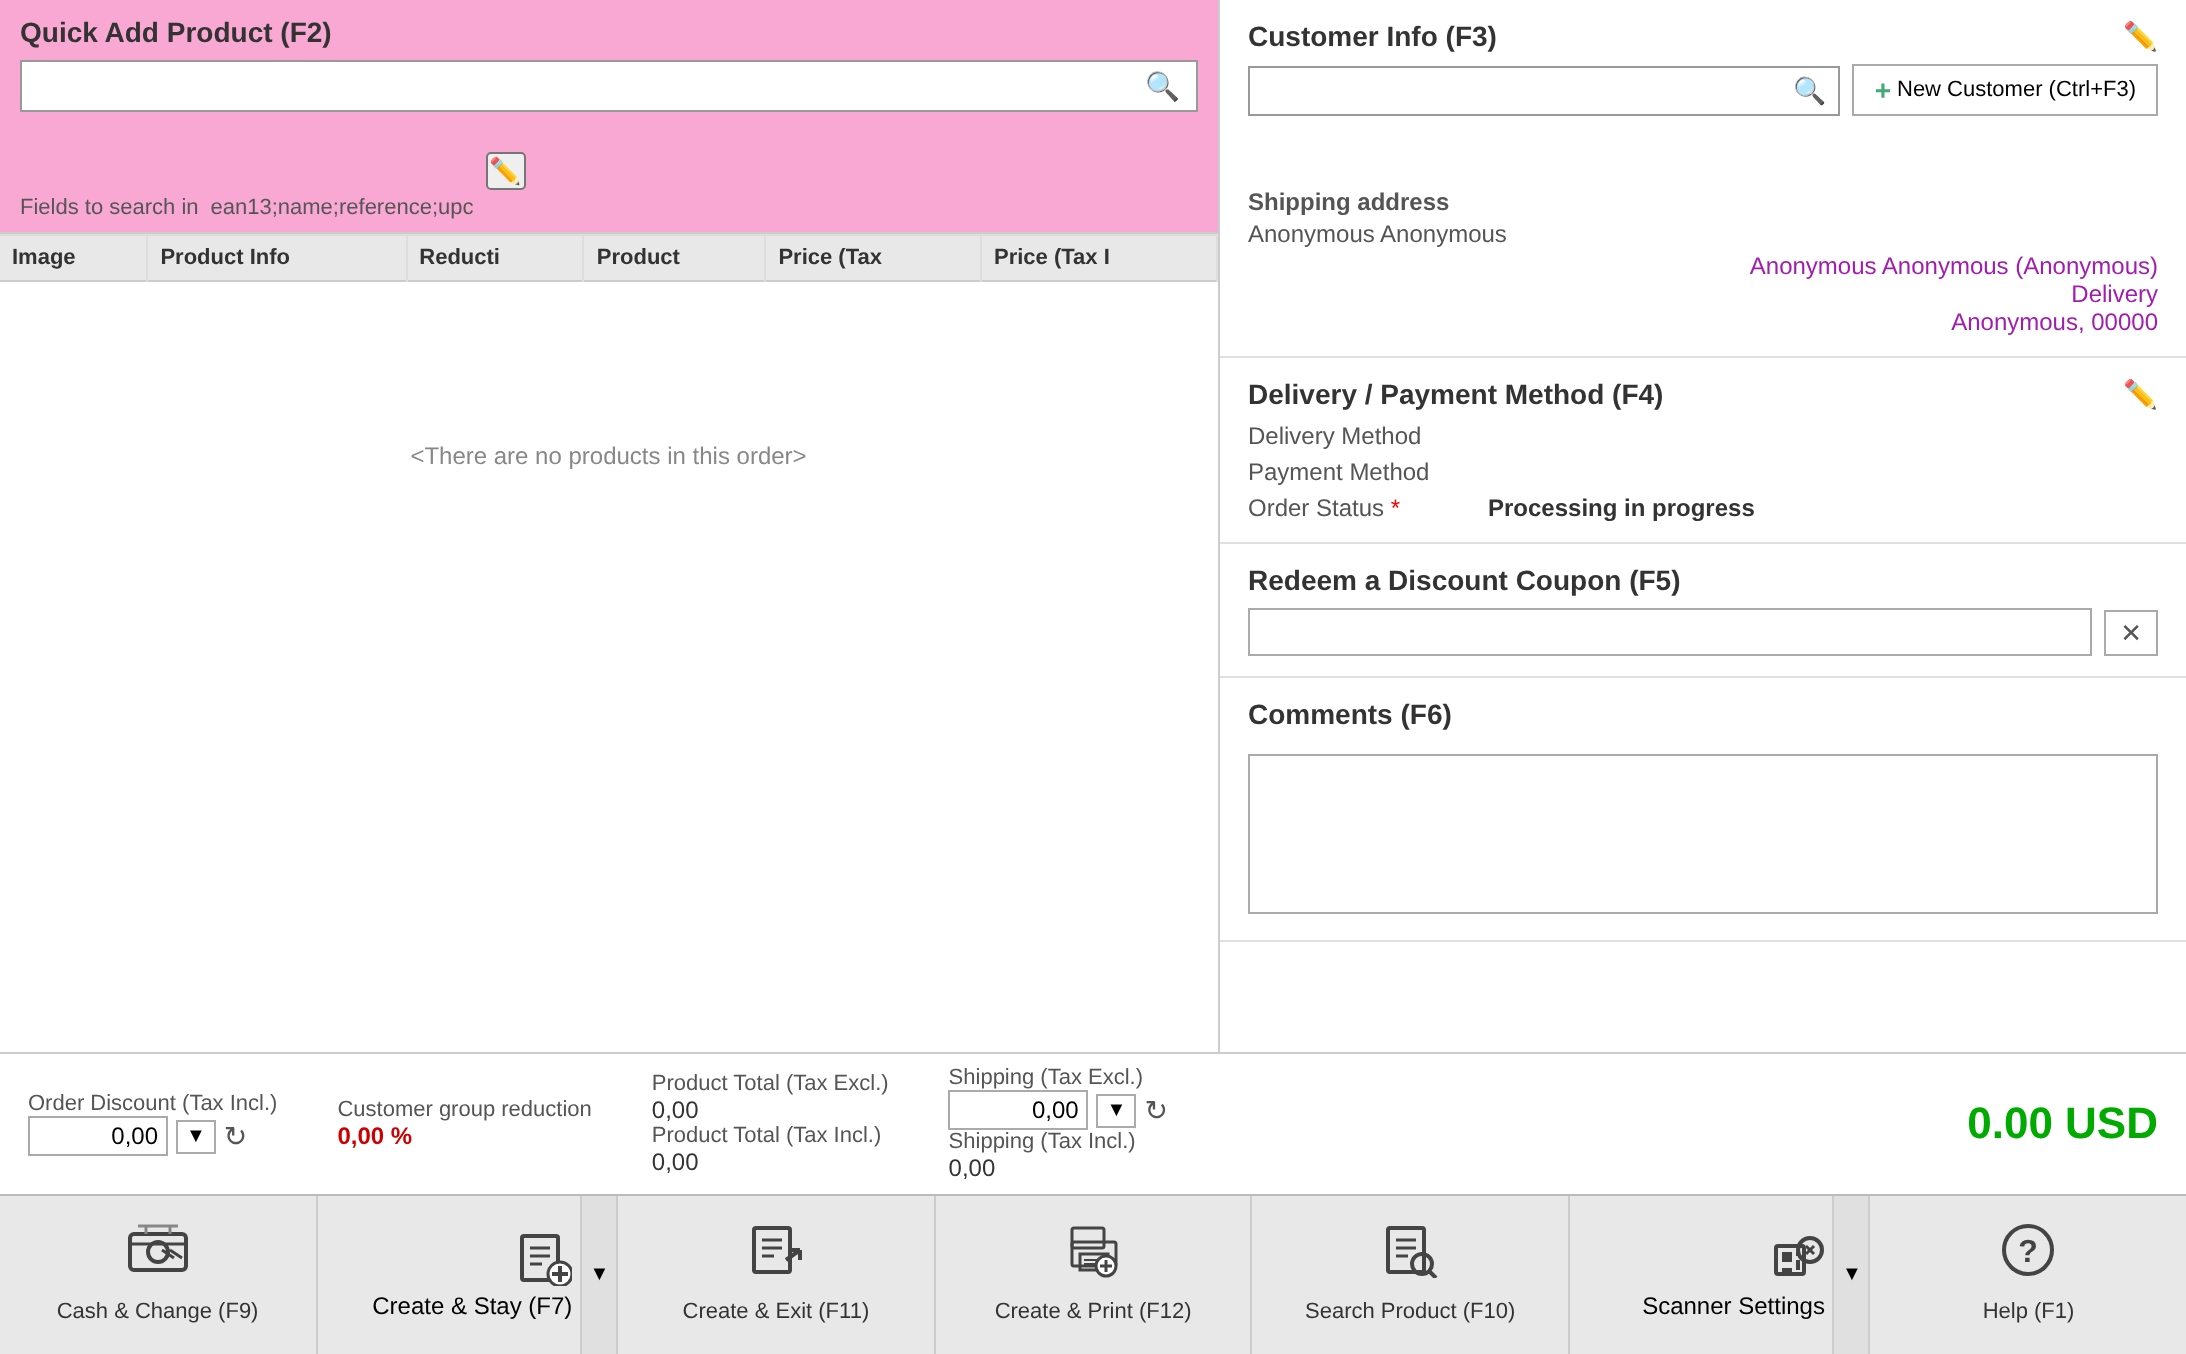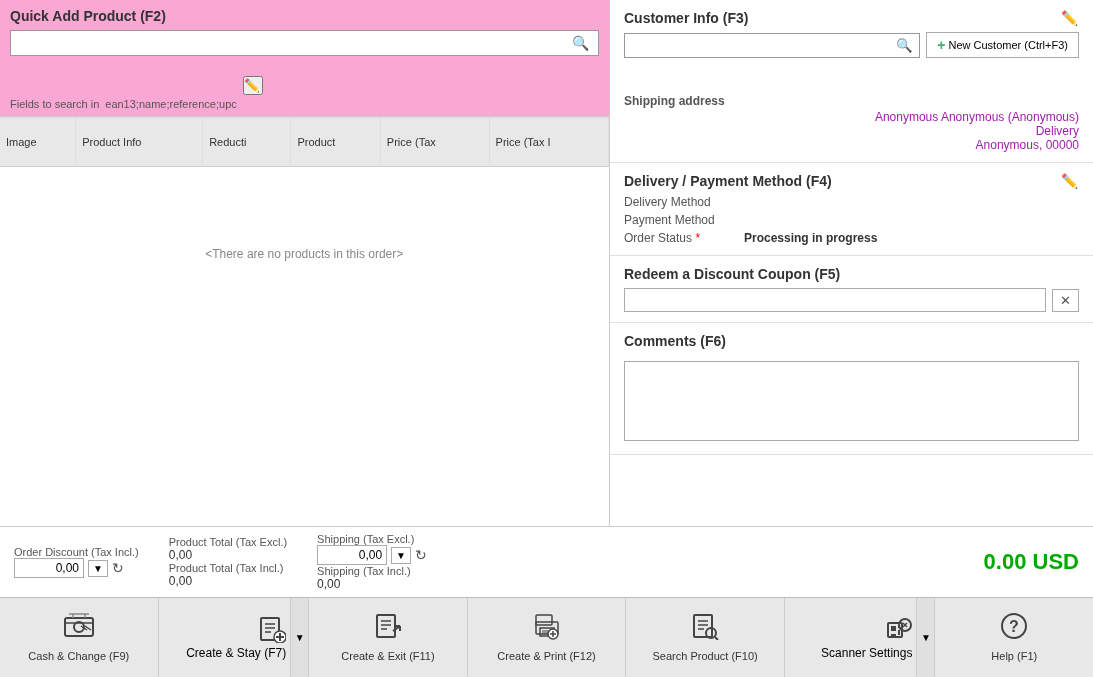--- a/index.html
+++ b/index.html
@@ -12,21 +12,21 @@
     .left-panel-header { padding: 8px 10px 6px; border-bottom: 1px solid #ccc; background: #f9a8d4; }
     .left-panel-header h2 { font-size: 14px; font-weight: bold; color: #333; margin-bottom: 6px; }
     .search-row { display: flex; align-items: center; border: 1px solid #999; background: #fff; }
     .search-row input { flex: 1; border: none; outline: none; padding: 4px 6px; font-size: 13px; }
     .search-row button { background: none; border: none; cursor: pointer; padding: 4px 8px; color: #555; font-size: 14px; }
     .fields-row { display: flex; align-items: center; margin-top: 4px; font-size: 11px; color: #555; }
     .fields-row span { margin-right: 6px; margin-top: 38px; }
     .fields-row .edit-icon { cursor: pointer; color: #777; font-size: 13px; }
     table { width: 100%; border-collapse: collapse; }
     thead tr { background: #e8e8e8; border-bottom: 1px solid #ccc; }
-    thead th { padding: 18px 6px; text-align: left; font-size: 11px; font-weight: normal; color: #333; border-right: 1px solid #ddd; white-space: nowrap; }
+    thead th { padding: 5px 6px; text-align: left; font-size: 11px; font-weight: bold; color: #333; border-right: 1px solid #ddd; white-space: nowrap; }
     .empty-msg { text-align: center; padding: 80px 0; color: #888; font-size: 12px; }
 
     
     .right-panel { flex: 1; display: flex; flex-direction: column; background: #fff; padding: 0; overflow-y: auto; }
     .section { padding: 10px 14px; border-bottom: 1px solid #e0e0e0; }
     .section-header { display: flex; justify-content: space-between; align-items: center; margin-bottom: 6px; }
     .section-header h3 { font-size: 14px; font-weight: bold; color: #333; }
     .edit-pencil { cursor: pointer; color: #555; font-size: 14px; background: none; border: none; }
 
     .customer-search-row { display: flex; align-items: center; gap: 6px; margin-bottom: 8px; }
@@ -131,20 +131,21 @@
           <input type="text" placeholder="" style="">
           <button>🔍</button>
         </div>
         <button class="new-customer-btn">
           <span class="plus">+</span>
           <span>New Customer (Ctrl+F3)</span>
         </button>
       </div>
       <div class="shipping-info">
         <div class="shipping-label">Shipping address</div>
+        <div class="shipping-name">Anonymous Anonymous</div>
         <div class="shipping-addr">Anonymous Anonymous (Anonymous)</div>
         <div class="shipping-addr">Delivery</div>
         <div class="shipping-addr">Anonymous,  00000</div>
       </div>
     </div>
 
     <div class="section">
       <div class="section-header">
         <h3>Delivery / Payment Method (F4)</h3>
         <button class="edit-pencil">✏️</button>
@@ -188,20 +189,24 @@
 </div>
 
 <div class="totals-bar">
   <div class="total-item">
     <span class="total-label">Order Discount (Tax Incl.)</span>
     <div class="total-input-row">
       <input class="total-input" type="text" value="0,00" style="">
       <button class="total-select-btn">▼</button>
       <button class="refresh-icon">↻</button>
     </div>
+  </div>
+  <div class="total-item">
+    <span class="total-label">Customer group reduction</span>
+    <span class="total-value red">0,00 %</span>
   </div>
   <div class="total-item">
     <span class="total-label">Product Total (Tax Excl.)</span>
     <span class="total-value">0,00</span>
     <span class="total-label">Product Total (Tax Incl.)</span>
     <span class="total-value">0,00</span>
   </div>
   <div class="total-item">
     <span class="total-label">Shipping (Tax Excl.)</span>
     <div class="total-input-row">

